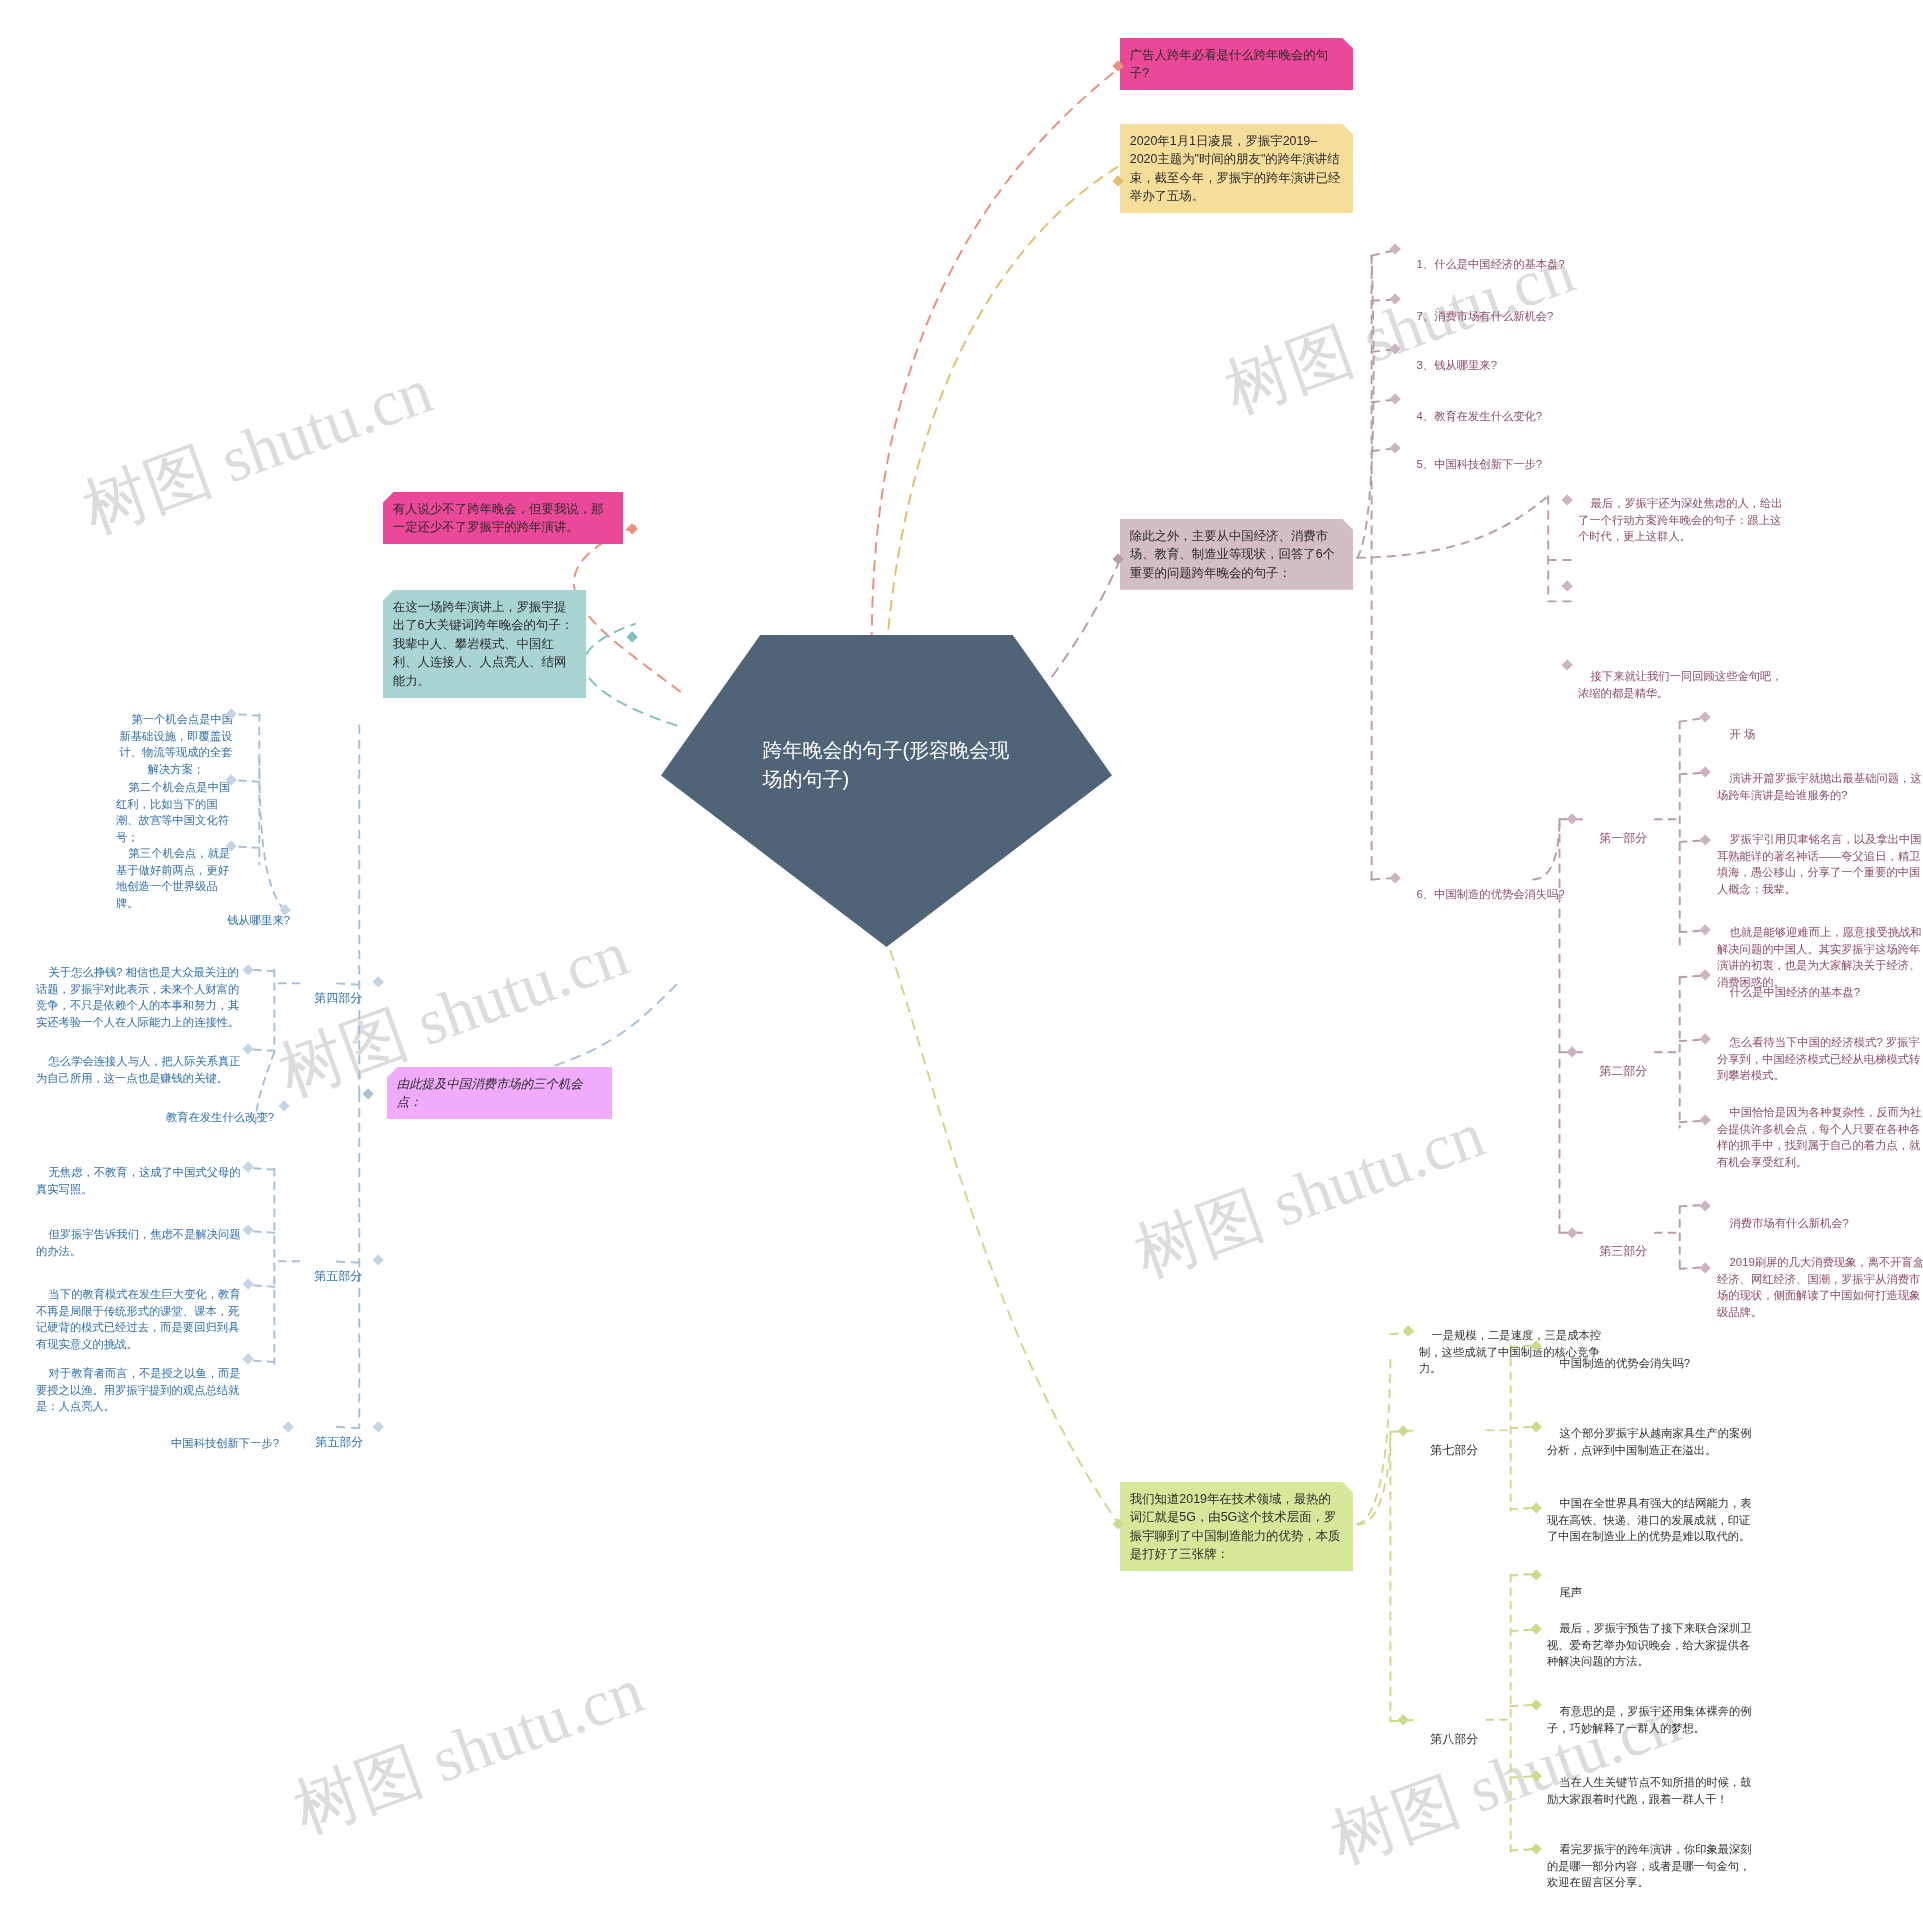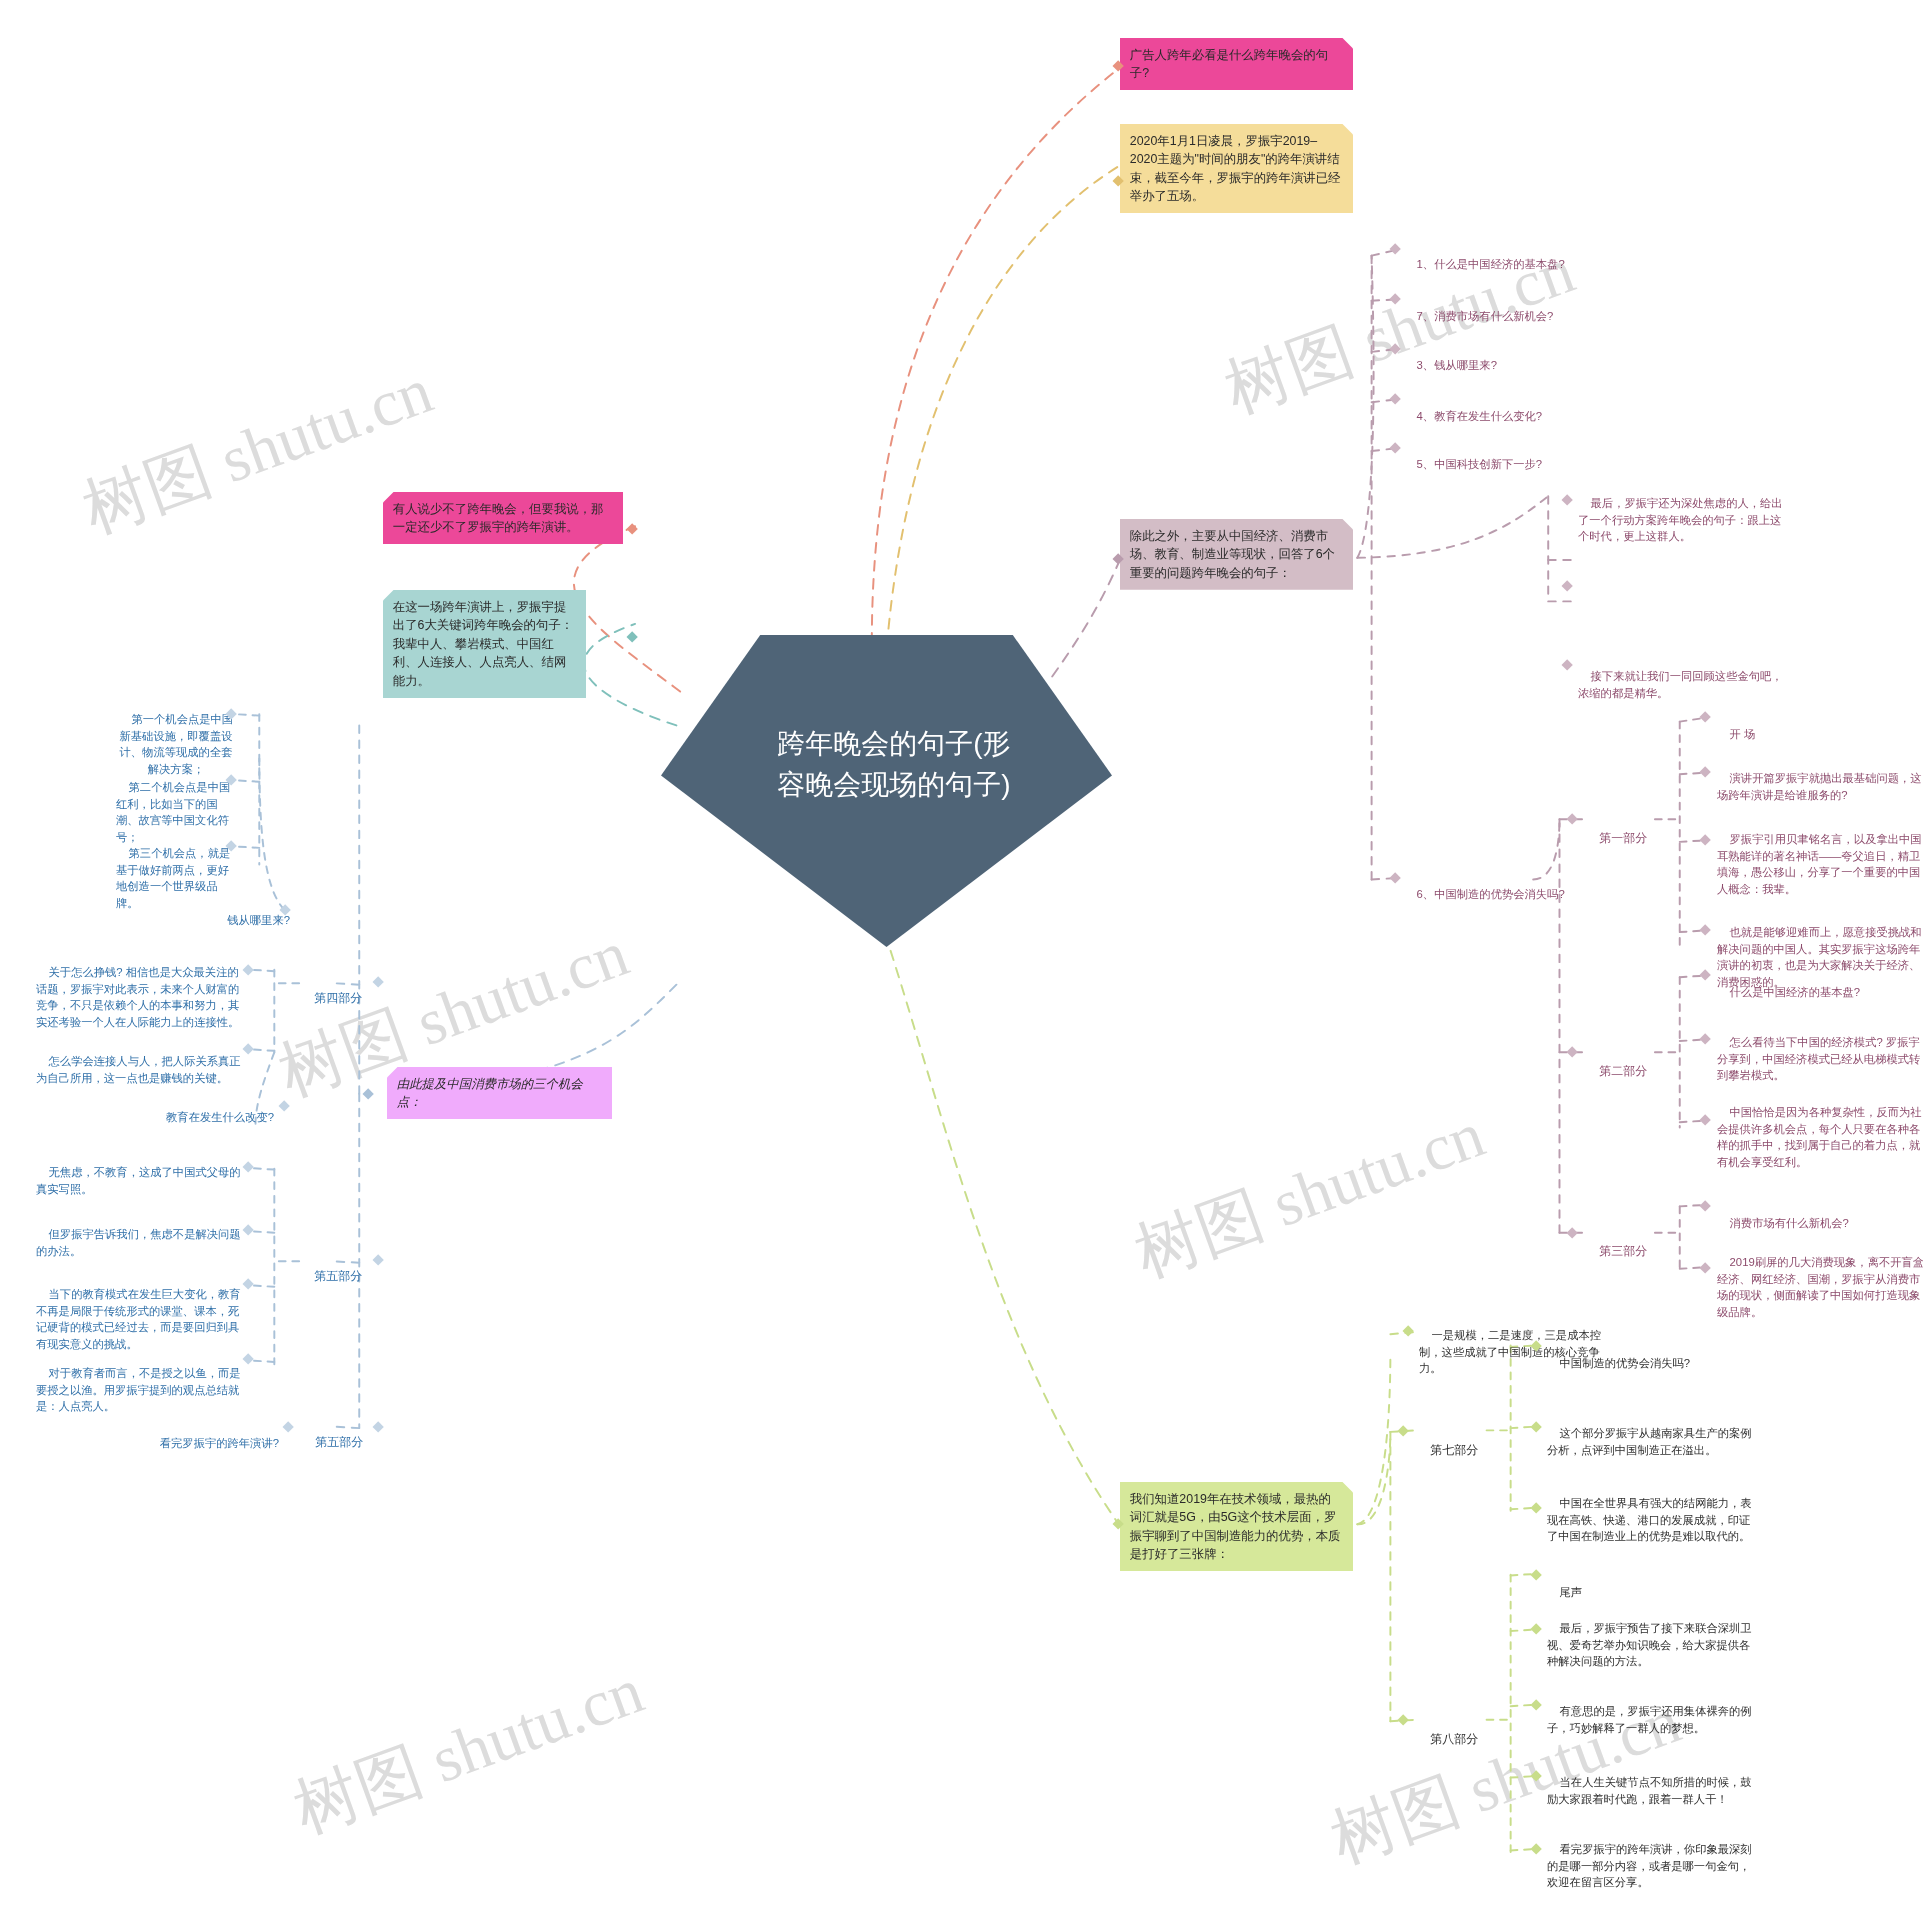--- a/index.html
+++ b/index.html
@@ -61,21 +61,21 @@
   
   .center-node{
     position:absolute;
     left:661px;top:635px;
     width:451px;height:312px;
     background:#4f6477;
     clip-path:polygon(22% 0%, 78% 0%, 100% 45%, 50% 100%, 0% 45%);
     display:flex;align-items:center;justify-content:center;
   }
   .center-label{
-    color:#ffffff;font-size:28px;line-height:1.45;text-align:right;
+    color:#ffffff;font-size:20px;line-height:1.45;text-align:left;
     width:248px;margin-top:-53px;
   }
 
   
   .dia{position:absolute;width:8.3px;height:8.3px;transform:rotate(45deg);}
 </style>
 </head>
 <body>
 
 <div id="canvas">
@@ -275,21 +275,21 @@
     <span>当下的教育模式在发生巨大变化，教育不再是局限于传统形式的课堂、课本，死记硬背的模式已经过去，而是要回归到具有现实意义的挑战。</span>
   </div>
   <div class="dia" style="left:244px;top:1280px;background:#c3d4e4;"></div>
 
   <div class="txt t-blue" style="left:36px;top:1349px;width:210px;">
     <span>对于教育者而言，不是授之以鱼，而是要授之以渔。用罗振宇提到的观点总结就是：人点亮人。</span>
   </div>
   <div class="dia" style="left:244px;top:1355px;background:#c3d4e4;"></div>
 
   <div class="txt t-blue" style="left:147px;top:1419px;width:132px;text-align:right;">
-    <span>看完罗振宇的跨年演讲?</span>
+    <span>中国科技创新下一步?</span>
   </div>
   <div class="dia" style="left:284px;top:1423px;background:#c3d4e4;"></div>
 
   <div class="txt t-blue t-label" style="left:302px;top:1417px;width:71px;">
     <span>第五部分</span>
   </div>
   <div class="dia" style="left:374px;top:1423px;background:#c3d4e4;"></div>
 
   <div class="node box notch-r c-mauve" style="left:1120px;top:519px;width:233px;">
     <span>除此之外，主要从中国经济、消费市场、教育、制造业等现状，回答了6个重要的问题跨年晚会的句子：</span>

